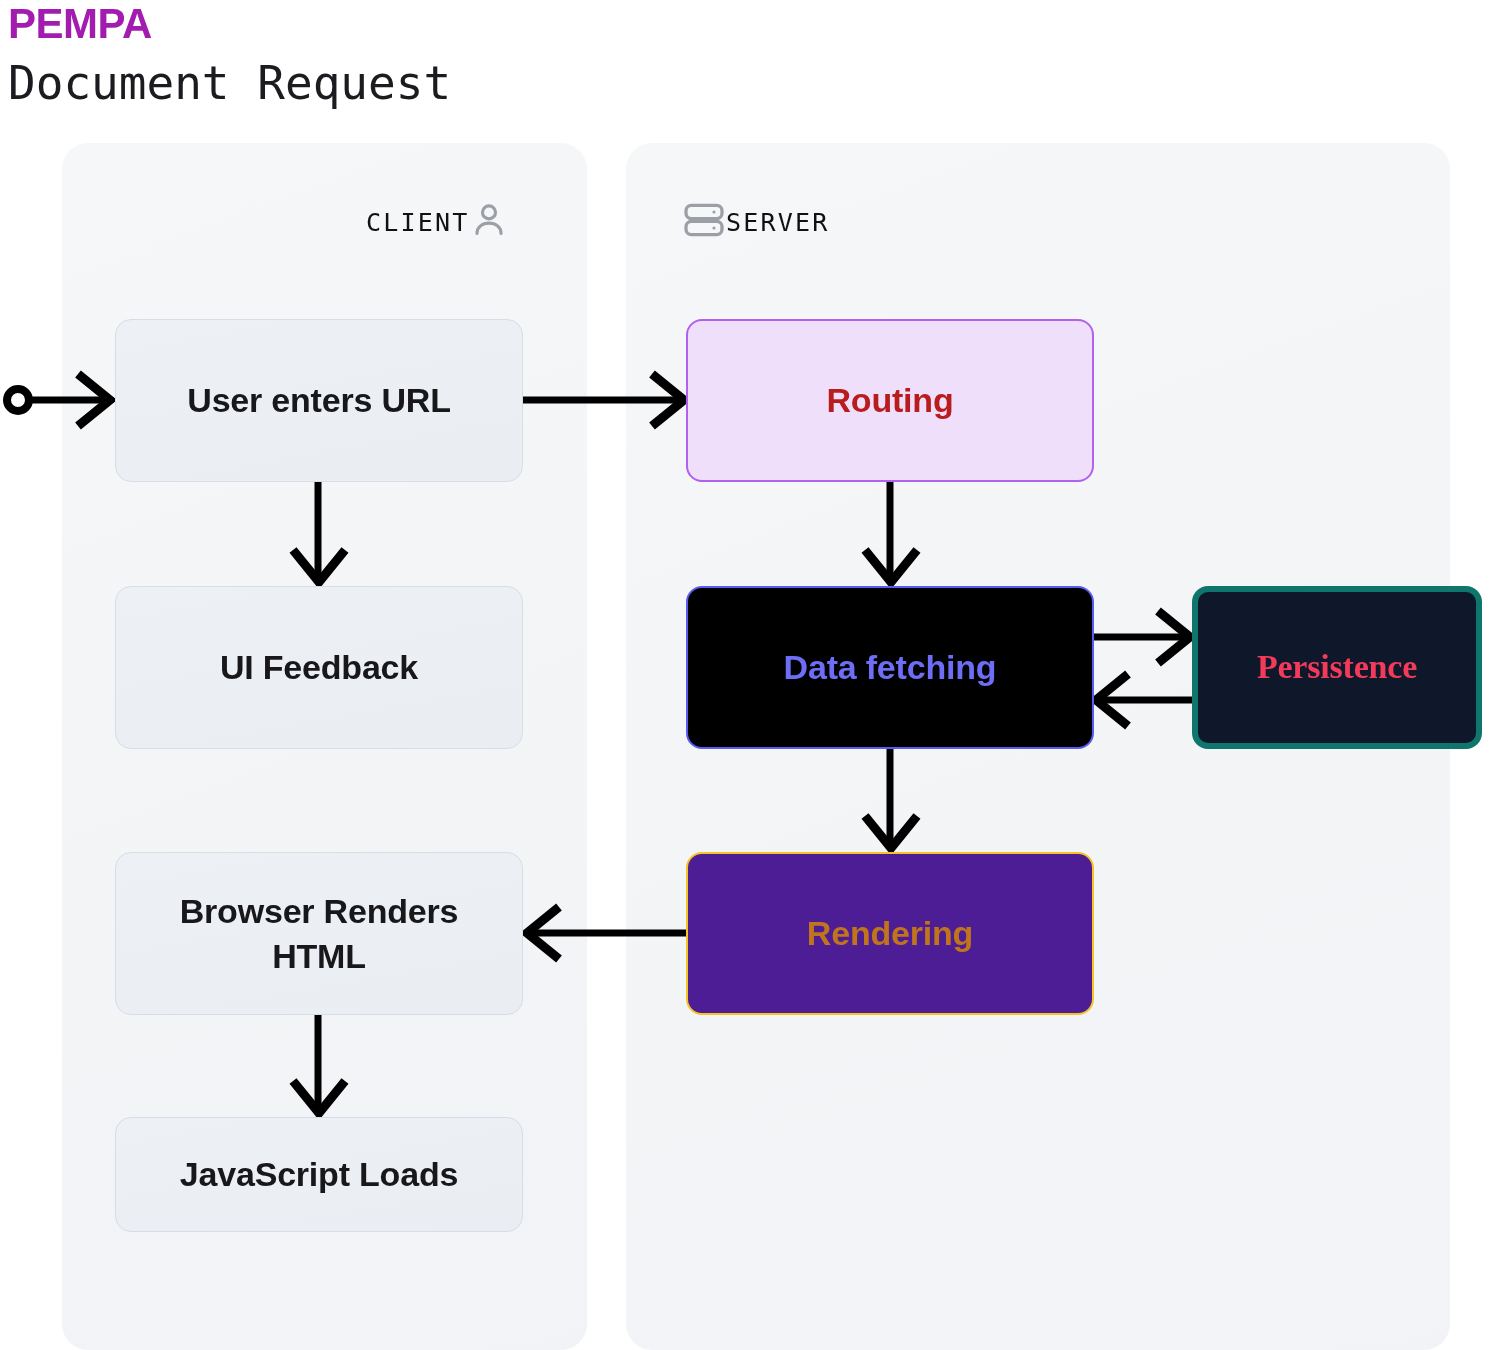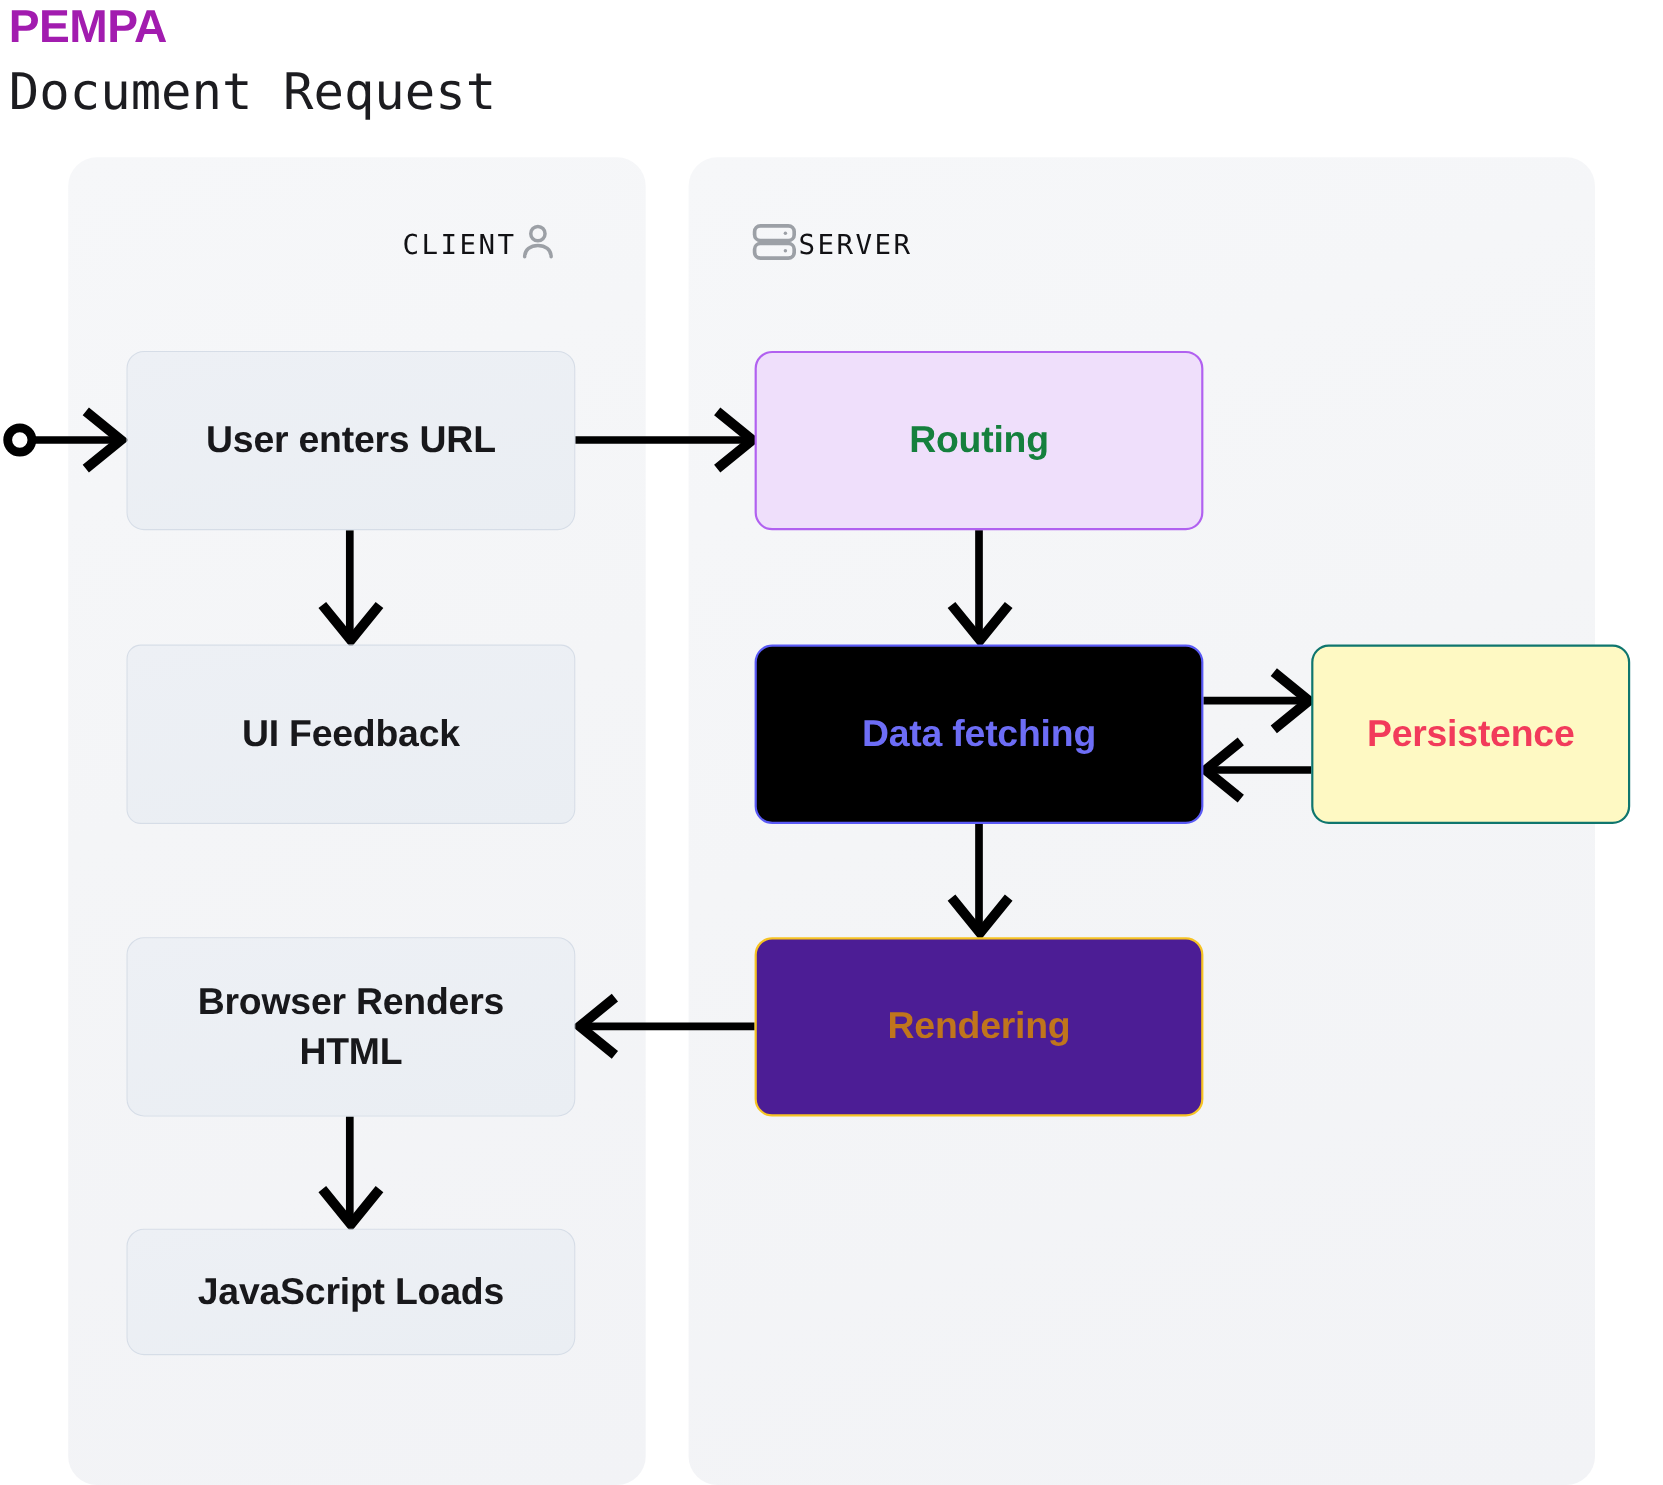--- a/index.html
+++ b/index.html
@@ -101,41 +101,42 @@
     padding: 6px 28px;
   }
   .node-client {
     background: linear-gradient(170deg, #edf0f5 0%, #eaeef3 100%);
     border: 1.6px solid #d6dde7;
     color: #18181b;
   }
   .node-routing {
     background: #efdffb;
     border: 2px solid #b161f0;
-    color: #15803d;
+    color: #b91c1c;
   }
   .node-fetching {
     background: #000000;
     border: 2px solid #5a5af5;
     color: #6d6df6;
   }
   .node-persistence {
-    background: #fef9c3;
-    border: 2px solid #0f766e;
+    background: #0f172a;
+    border: 6px solid #0f766e;
     color: #f23b5b;
+    font-family: Liberation Serif, serif;
   }
   .node-rendering {
     background: #4c1d95;
     border: 2px solid #f6c324;
     color: #c0751c;
     text-align: center;
   }
 
   #node-user-url      { left: 115px;  top: 319px;  width: 408px; height: 163px; }
-  #node-ui-feedback   { left: 115px;  top: 586px;  width: 408px; height: 163px; border-radius: 13px; }
+  #node-ui-feedback   { left: 115px;  top: 586px;  width: 408px; height: 163px; }
   #node-browser-html  { left: 115px;  top: 852px;  width: 408px; height: 163px; }
   #node-js-loads      { left: 115px;  top: 1117px; width: 408px; height: 115px; }
   #node-routing       { left: 686px;  top: 319px;  width: 408px; height: 163px; }
   #node-data-fetching { left: 686px;  top: 586px;  width: 408px; height: 163px; }
   #node-rendering     { left: 686px;  top: 852px;  width: 408px; height: 163px; }
   #node-persistence   { left: 1192px; top: 586px;  width: 290px; height: 163px; }
 
   
   #edges {
     position: absolute;

